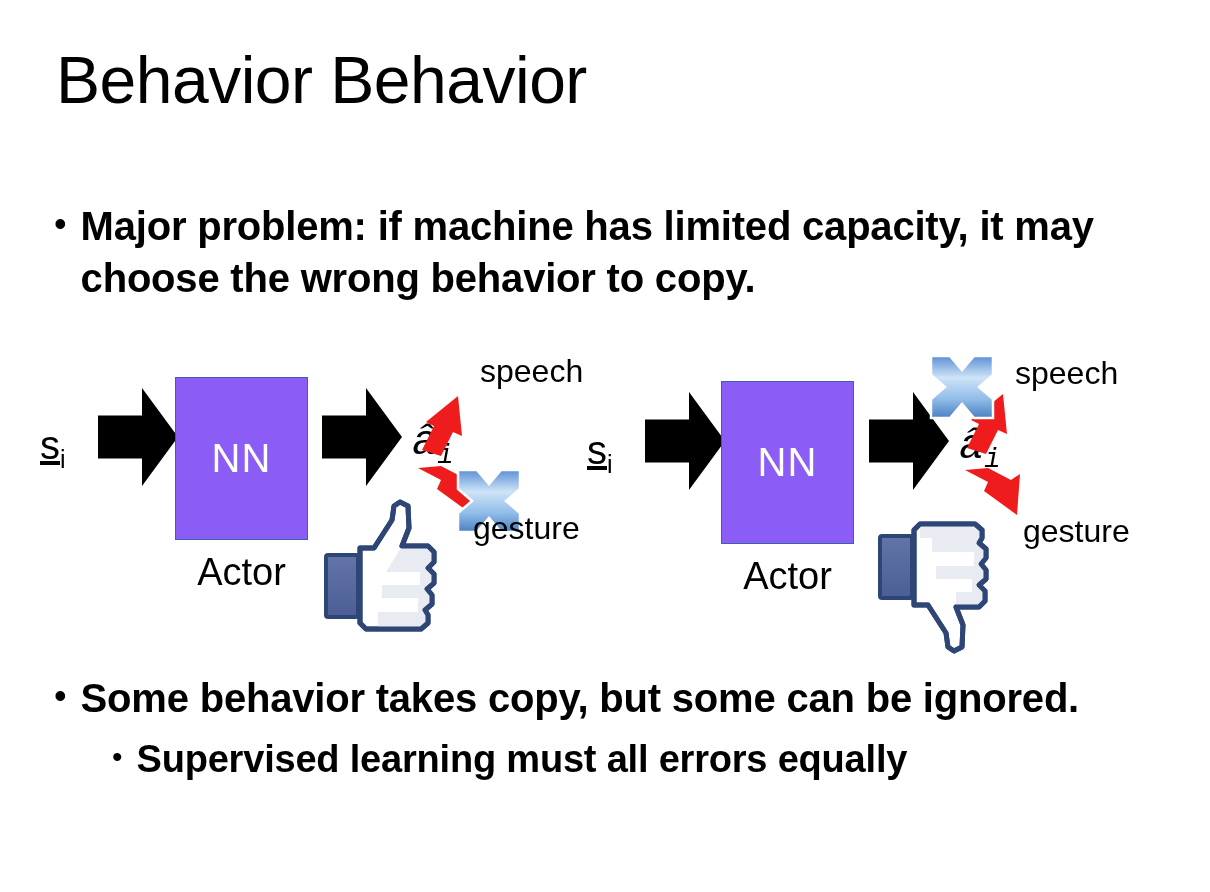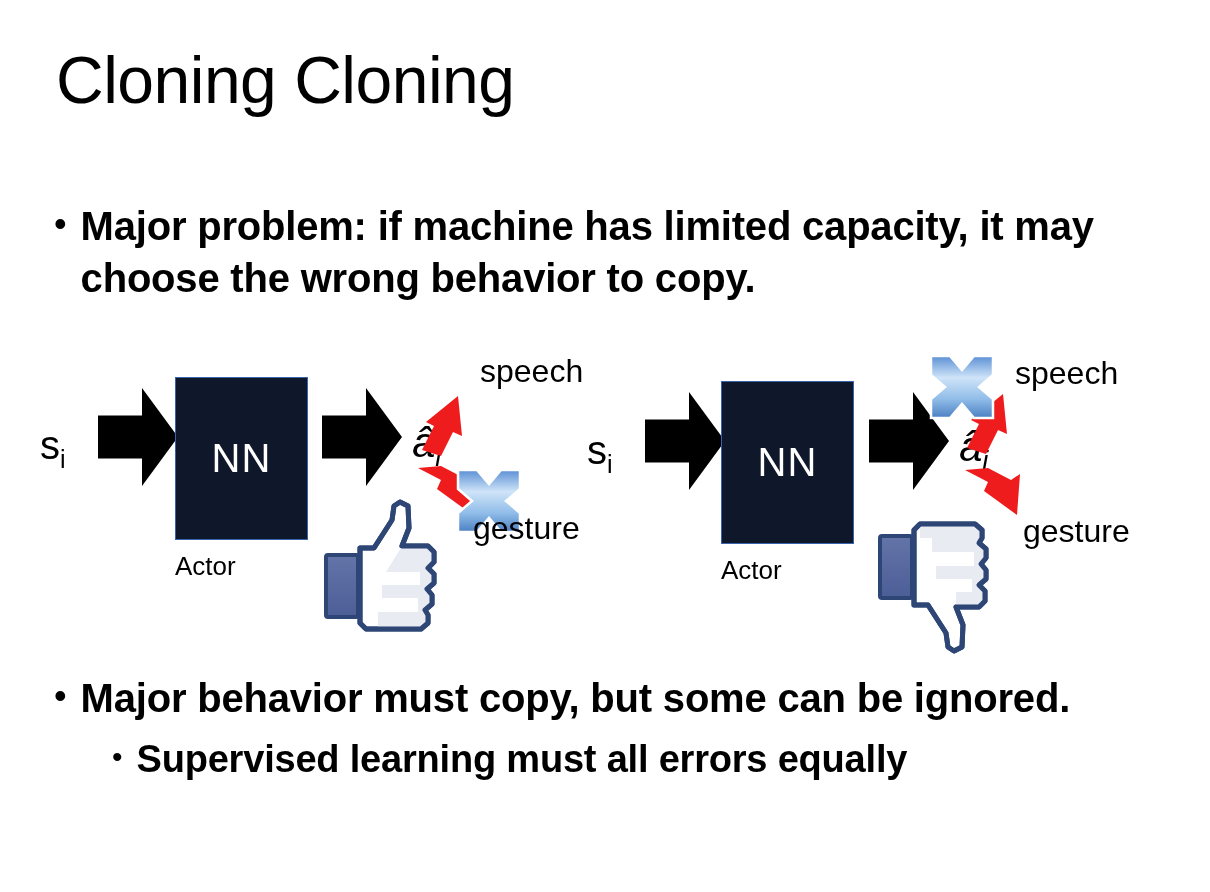--- a/index.html
+++ b/index.html
@@ -64,62 +64,63 @@
   }
   #diagram-left  { left: 30px;  width: 590px; }
   #diagram-right { left: 575px; width: 620px; }
 
   
   .state-label {
     position: absolute;
     font-size: 40px;
     line-height: 1;
     font-family: "Liberation Sans", sans-serif;
+    text-decoration: underline;
   }
   .state-label .sub {
     font-size: 25px;
     vertical-align: sub;
     line-height: 1;
   }
 
   
   .block-arrow {
     position: absolute;
     background: #000000;
     -webkit-clip-path: polygon(0% 28%, 55% 28%, 55% 0%, 100% 50%, 55% 100%, 55% 72%, 0% 72%);
     clip-path: polygon(0% 28%, 55% 28%, 55% 0%, 100% 50%, 55% 100%, 55% 72%, 0% 72%);
   }
 
   
   .nn-box {
     position: absolute;
-    background: #0f172a;
+    background: #8b5cf6;
     border: 1px solid #3A63AE;
     box-sizing: border-box;
     display: flex;
     align-items: center;
     justify-content: center;
   }
   .nn-box .nn-label {
     color: #ffffff;
     font-size: 40px;
     font-weight: 400;
     letter-spacing: 1px;
   }
   .actor-label {
     position: absolute;
-    font-size: 26px;
-    text-align: left;
+    font-size: 38px;
+    text-align: center;
     line-height: 1;
   }
 
   
   .action-label {
     position: absolute;
-    font-family: Liberation Sans, sans-serif;
+    font-family: Liberation Mono, monospace;
     font-style: italic;
     font-size: 42px;
     line-height: 1;
     white-space: nowrap;
   }
   .action-label .sub {
     font-size: 27px;
     vertical-align: sub;
     font-style: italic;
   }
@@ -136,21 +137,21 @@
   .gfx {
     position: absolute;
     left: 0;
     top: 0;
     overflow: visible;
   }
 </style>
 </head>
 <body>
 
-<div class="slide-title">Cloning Cloning</div>
+<div class="slide-title">Behavior Behavior</div>
 
 <div class="bullet-block" id="bullet-1">
   <span class="bullet-dot">•</span>
   <span class="bullet-text">Major problem: if machine has limited capacity, it may choose the wrong behavior to copy.</span>
 </div>
 
 <div class="diagram" id="diagram-left">
 
   <div class="state-label" style="left:10px; top:85px;">
     <span>s</span><span class="sub">i</span>
@@ -269,19 +270,19 @@
                L404 245 L410 251 L410 261 L404 267 L381 267 L388 285 L387 307 L379 311 L373 307 L371 293 L353 265 L339 265 Z" fill="none" stroke="#2E4676" stroke-width="5" stroke-linejoin="round"></path>
     </g>
   </svg>
 
   <div class="out-label" style="left:440px; top:17px;">speech</div>
   <div class="out-label" style="left:448px; top:175px;">gesture</div>
 </div>
 
 <div class="bullet-block" id="bullet-2">
   <span class="bullet-dot">•</span>
-  <span class="bullet-text">Major behavior must copy, but some can be ignored.</span>
+  <span class="bullet-text">Some behavior takes copy, but some can be ignored.</span>
 </div>
 
 <div class="bullet-block" id="bullet-3">
   <span class="bullet-dot">•</span>
   <span class="bullet-text">Supervised learning must all errors equally</span>
 </div>
 
 </body></html>

